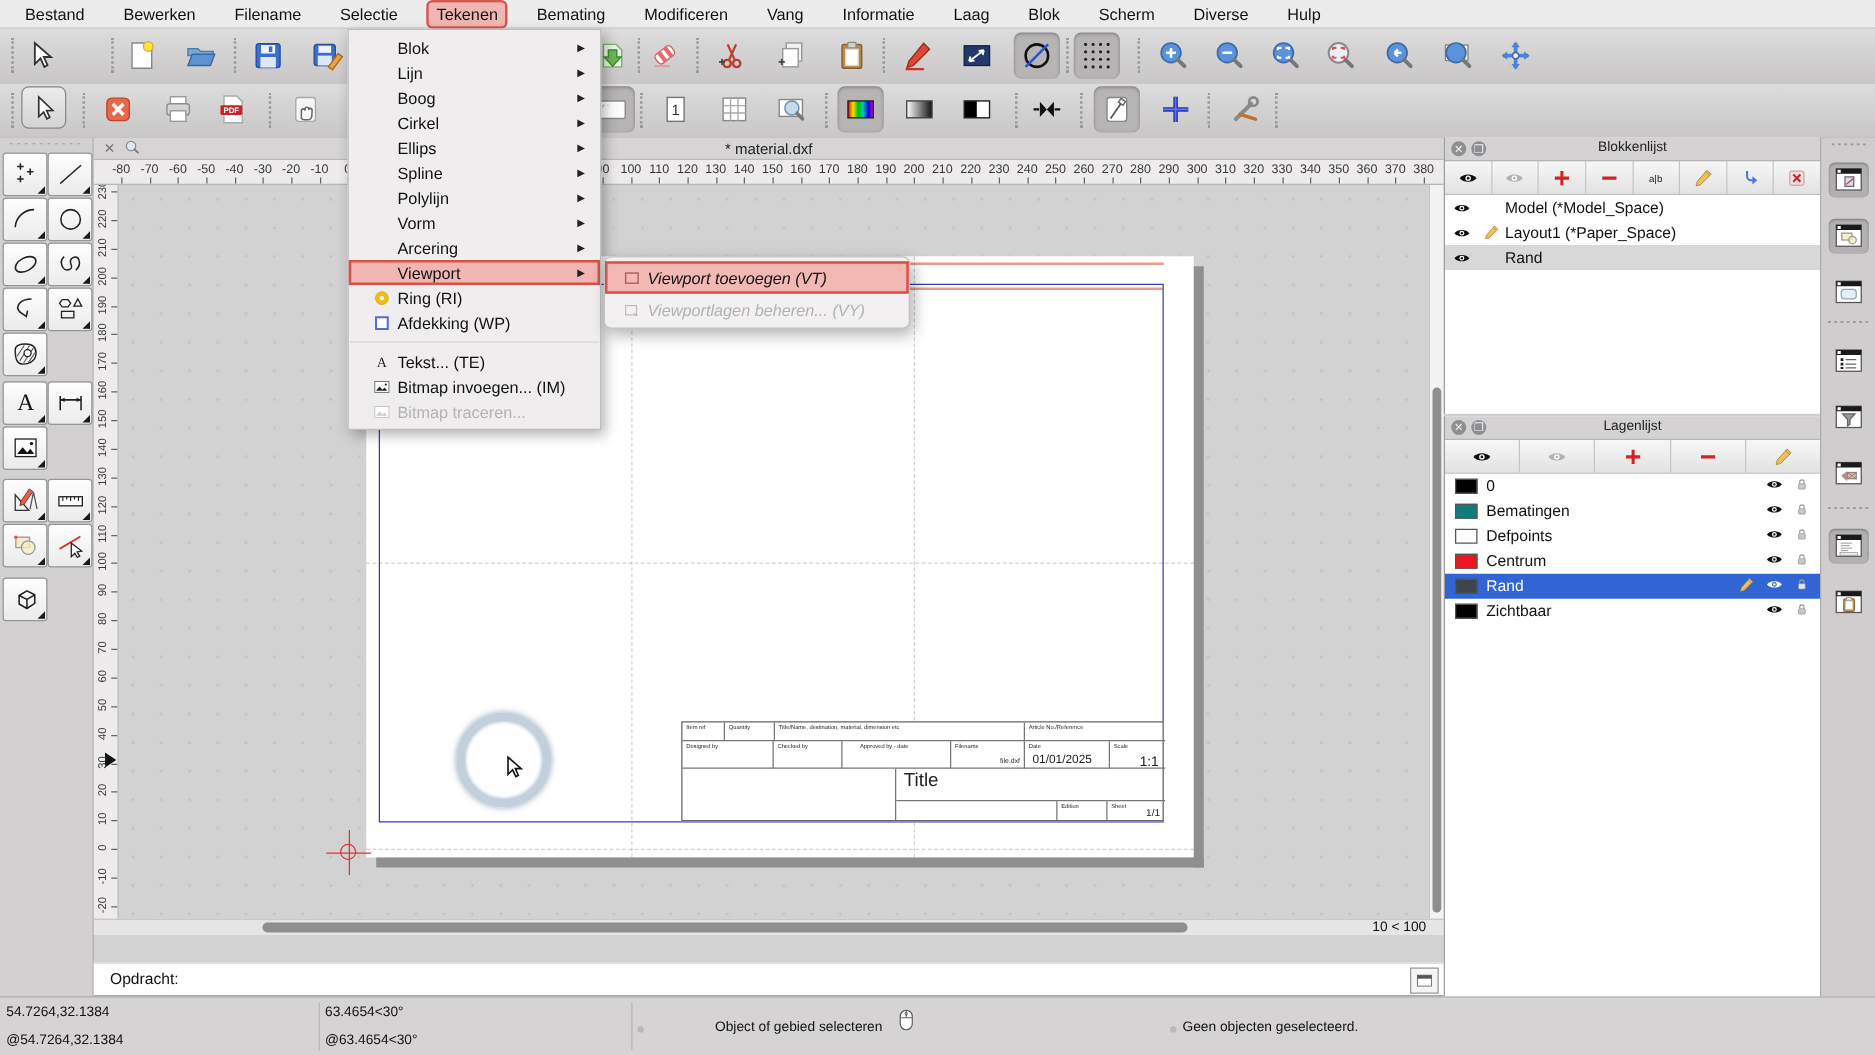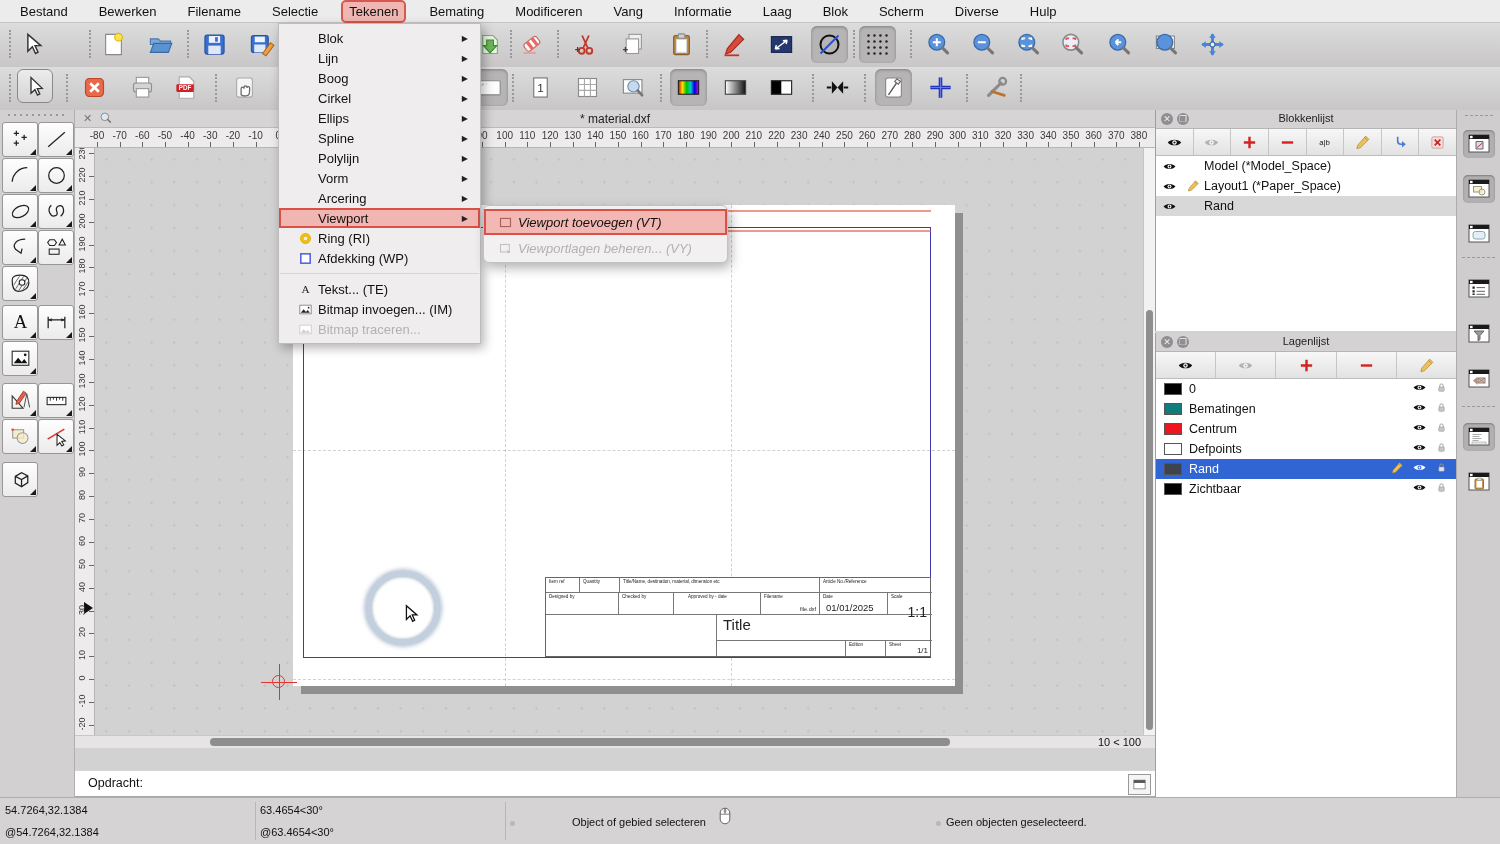--- a/index.html
+++ b/index.html
@@ -795,21 +795,21 @@
       <div class="cell" style="left:74px;top:0;width:200px;height:15px">Title/Name, destination, material, dimension etc</div>
       <div class="cell" style="left:274px;top:0;width:112px;height:15px;border-right:none">Article No./Reference</div>
       <div class="cell" style="left:0;top:15px;width:73px;height:22px">Designed by</div>
       <div class="cell" style="left:73px;top:15px;width:55px;height:22px">Checked by</div>
       <div class="cell" style="left:128px;top:15px;width:87px;height:22px;padding-left:14px">Approved by - date</div>
       <div class="cell" style="left:215px;top:15px;width:59px;height:22px">Filename</div>
       <div class="cell" style="left:274px;top:15px;width:68px;height:22px">Date</div>
       <div class="cell" style="left:342px;top:15px;width:44px;height:22px;border-right:none">Scale</div>
       <div class="val" style="left:236px;top:28px;width:34px;text-align:right;font-size:5.5px">file.dxf</div>
       <div class="val" style="left:280px;top:24px;width:60px;font-size:9.5px">01/01/2025</div>
-      <div class="val" style="left:350px;top:26px;width:31px;text-align:right;font-size:14px">1:1</div>
+      <div class="val" style="left:350px;top:26px;width:31px;text-align:right;font-size:11px">1:1</div>
       <div class="cell" style="left:0;top:37px;width:171px;height:41px;border-bottom:none"></div>
       <div class="cell" style="left:171px;top:37px;width:215px;height:26px;border-right:none;font-size:15px;padding-left:6px">Title</div>
       <div class="cell" style="left:171px;top:63px;width:129px;height:15px;border-bottom:none"></div>
       <div class="cell" style="left:300px;top:63px;width:40px;height:15px;border-bottom:none">Edition</div>
       <div class="cell" style="left:340px;top:63px;width:46px;height:15px;border-bottom:none;border-right:none">Sheet</div>
       <div class="val" style="left:352px;top:68px;width:30px;text-align:right;font-size:8px">1/1</div>
     </div>
 
     <div id="origin">
       <div class="h"></div>
@@ -1019,37 +1019,37 @@
                 <circle cx="12" cy="12" r="3.1" fill="#fff"></circle>
                 <circle cx="12" cy="12" r="1.5" fill="#111"></circle>
               </svg></div>
             <div><svg width="13" height="13" viewBox="0 0 24 24" xmlns="http://www.w3.org/2000/svg">
                 <rect x="7" y="11" width="10" height="8" rx="1.5" fill="#c8c8c8" stroke="#909090"></rect>
                 <path d="M8.8 11V8.6a3.2 3.2 0 0 1 6.4 0V11" fill="none" stroke="#9a9a9a" stroke-width="1.7"></path>
               </svg></div>
           </div>
         </div>
         <div class="prow">
-          <div class="swatch" style="background: rgb(238, 21, 32);"></div>
-          <div>Centrum</div>
+          <div class="swatch" style="background: rgb(255, 255, 255);"></div>
+          <div>Defpoints</div>
           <div class="rowright">
             <div><svg width="15" height="15" viewBox="0 0 24 24" xmlns="http://www.w3.org/2000/svg">
                 <path d="M2.5 12C6.5 6.6 17.5 6.6 21.5 12C17.5 17.4 6.5 17.4 2.5 12Z" fill="#111"></path>
                 <circle cx="12" cy="12" r="3.1" fill="#fff"></circle>
                 <circle cx="12" cy="12" r="1.5" fill="#111"></circle>
               </svg></div>
             <div><svg width="13" height="13" viewBox="0 0 24 24" xmlns="http://www.w3.org/2000/svg">
                 <rect x="7" y="11" width="10" height="8" rx="1.5" fill="#c8c8c8" stroke="#909090"></rect>
                 <path d="M8.8 11V8.6a3.2 3.2 0 0 1 6.4 0V11" fill="none" stroke="#9a9a9a" stroke-width="1.7"></path>
               </svg></div>
           </div>
         </div>
         <div class="prow">
-          <div class="swatch" style="background: rgb(255, 255, 255);"></div>
-          <div>Defpoints</div>
+          <div class="swatch" style="background: rgb(238, 21, 32);"></div>
+          <div>Centrum</div>
           <div class="rowright">
             <div><svg width="15" height="15" viewBox="0 0 24 24" xmlns="http://www.w3.org/2000/svg">
                 <path d="M2.5 12C6.5 6.6 17.5 6.6 21.5 12C17.5 17.4 6.5 17.4 2.5 12Z" fill="#111"></path>
                 <circle cx="12" cy="12" r="3.1" fill="#fff"></circle>
                 <circle cx="12" cy="12" r="1.5" fill="#111"></circle>
               </svg></div>
             <div><svg width="13" height="13" viewBox="0 0 24 24" xmlns="http://www.w3.org/2000/svg">
                 <rect x="7" y="11" width="10" height="8" rx="1.5" fill="#c8c8c8" stroke="#909090"></rect>
                 <path d="M8.8 11V8.6a3.2 3.2 0 0 1 6.4 0V11" fill="none" stroke="#9a9a9a" stroke-width="1.7"></path>
               </svg></div>

